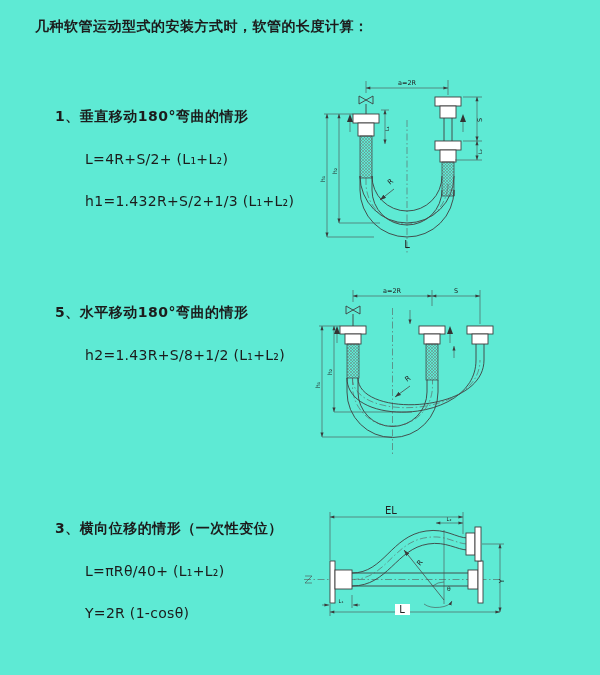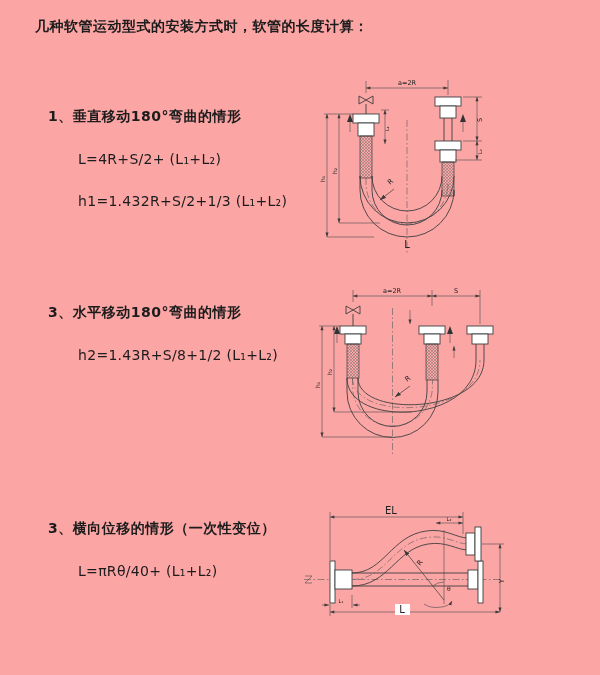--- a/index.html
+++ b/index.html
@@ -1,19 +1,19 @@
 <!DOCTYPE html>
 <html><head>
 <meta charset="utf-8">
 <style>
   html,body{margin:0;padding:0;background:#ffffff;}
-  .page{position:relative;width:600px;height:675px;background:#fca5a5;overflow:hidden;
+  .page{position:relative;width:600px;height:675px;background:#5eead4;overflow:hidden;
         font-family:"DejaVu Sans","Liberation Sans",sans-serif;color:#1c1c1c;}
   .title{position:absolute;left:35px;top:18px;font-size:14px;font-weight:700;letter-spacing:.5px;}
-  .section{position:absolute;left:48px;}
+  .section{position:absolute;left:55px;}
   .sec1{top:108px;} .sec2{top:304px;} .sec3{top:520px;}
   .heading{font-size:14px;font-weight:700;letter-spacing:.5px;line-height:17px;white-space:nowrap;}
   .formula{font-size:14px;letter-spacing:.3px;margin:27px 0 0 30px;line-height:15px;white-space:nowrap;}
   .diagram{position:absolute;}
   .d1{left:312px;top:70px;} .d2{left:306px;top:282px;} .d3{left:296px;top:500px;}
   
   .ol{stroke:#3e3e3e;stroke-width:.9;fill:none;}            
   .fr{stroke:#3e3e3e;stroke-width:.9;fill:#ffffff;}         
   .hz{stroke:#3e3e3e;stroke-width:.7;}                      
   .dl{stroke:#4a4a4a;stroke-width:.6;fill:none;}            
@@ -101,21 +101,21 @@
       <line class="dl" x1="27" y1="44" x2="27" y2="153" marker-start="url(#as)" marker-end="url(#ae)"></line>
       <line class="dl" x1="27" y1="153" x2="68" y2="153"></line>
       <text class="lbl f6" transform="translate(24.5,104) rotate(-90)">h₂</text>
       <line class="da" x1="82" y1="119" x2="68" y2="130" marker-end="url(#ae)"></line>
       <text class="lbl f7" transform="translate(78,115) rotate(-40)">R</text>
       <text class="lbl f10" x="95" y="178" text-anchor="middle">L</text>
     </g>
   </svg>
 
   <div class="section sec2">
-    <div class="heading">3、水平移动180°弯曲的情形</div>
+    <div class="heading">5、水平移动180°弯曲的情形</div>
     <div class="formula">h2=1.43R+S/8+1/2 (L₁+L₂)</div>
   </div>
 
   <svg class="diagram d2" width="290" height="192" viewBox="0 0 290 192">
     <g>
       <line class="cl" x1="86.5" y1="26" x2="86.5" y2="172"></line>
       <path class="ol" d="M41,96 L41,110 A45.5,45.5 0 0 0 132,110 L132,98"></path>
       <path class="ol" d="M52,96 L52,110 A34.5,34.5 0 0 0 121,110 L121,98"></path>
       <path class="cl" d="M46.5,96 L46.5,104 A40,40 0 0 0 126.5,104 L126.5,98"></path>
       <path class="ol" d="M41,96 C41,146 170,142 170,78"></path>
@@ -162,20 +162,21 @@
       <line class="dl" x1="28" y1="130" x2="106" y2="130"></line>
       <text class="lbl f6" transform="translate(25.5,93) rotate(-90)">h₂</text>
       <line class="da" x1="104" y1="104" x2="89" y2="115" marker-end="url(#ae)"></line>
       <text class="lbl f7" transform="translate(101,100) rotate(-35)">R</text>
     </g>
   </svg>
 
   <div class="section sec3">
     <div class="heading">3、横向位移的情形（一次性变位）</div>
     <div class="formula">L=πRθ/40+ (L₁+L₂)</div>
+    <div class="formula">Y=2R (1-cosθ)</div>
   </div>
 
   <svg class="diagram d3" width="304" height="148" viewBox="0 0 304 148">
     <g>
       <line class="cl" x1="8" y1="79.5" x2="206" y2="79.5"></line>
       <path class="dl" d="M9,76 H16 L9,83 H16"></path>
       <line class="ol" x1="56" y1="73" x2="172" y2="73"></line>
       <line class="ol" x1="56" y1="86" x2="172" y2="86"></line>
       <path class="ol" d="M56,73 C88,73 95,36 130,31 C150,28 160,38 172,38"></path>
       <path class="ol" d="M56,86 C92,86 100,49 132,44 C150,41 161,50 172,50"></path>

